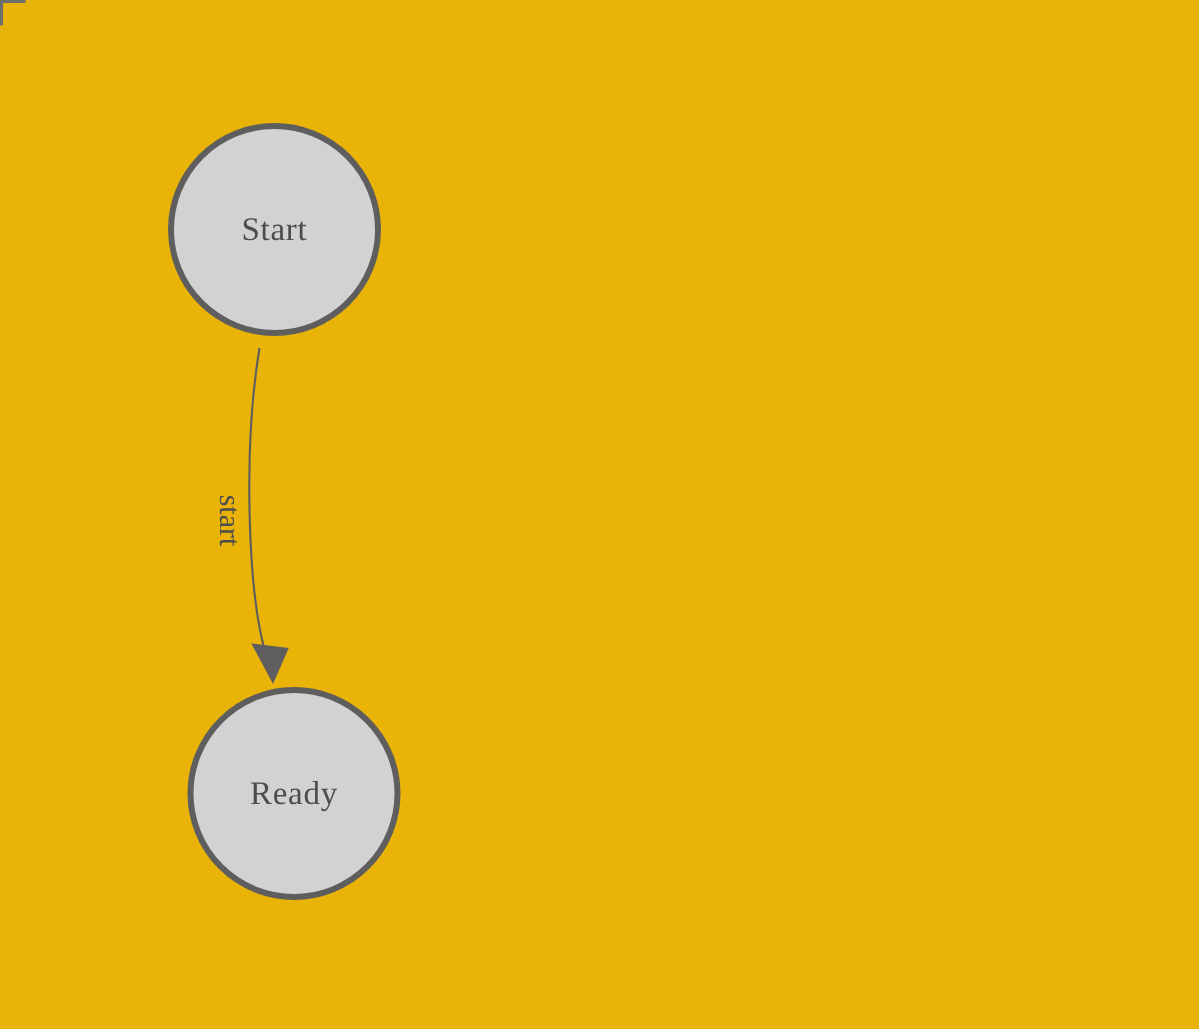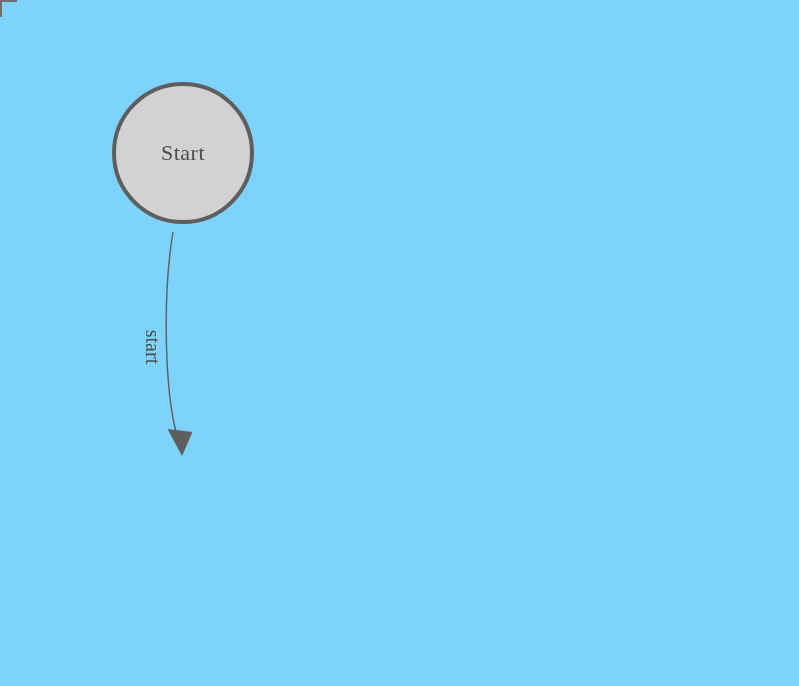--- a/index.html
+++ b/index.html
@@ -9,21 +9,21 @@
     height: 686px;
     background: #ffffff;
     overflow: hidden;
     font-family: "Liberation Serif", "DejaVu Serif", serif;
   }
 
   .canvas {
     position: relative;
     width: 799px;
     height: 686px;
-    background: #7dd3fc;
+    background: #eab308;
     text-align: right;
   }
 
   .shape-layer {
     position: absolute;
     left: 0;
     top: 0;
     width: 799px;
     height: 686px;
   }
@@ -76,17 +76,20 @@
     <g>
       <path d="M 173 232 C 162 298 165 396 177.5 437" fill="none" stroke="#5e5e5e" stroke-width="1.4"></path>
       <polygon points="182,456 167.5,429 192.5,432" fill="#5e5e5e"></polygon>
     </g>
   </svg>
 
   <div class="node" id="node-start">
     <span class="node-label">Start</span>
   </div>
 
+  <div class="node" id="node-ready">
+    <span class="node-label">Ready</span>
+  </div>
 
 
   <div class="edge-label">start</div>
 
 </div>
 
 </body></html>

